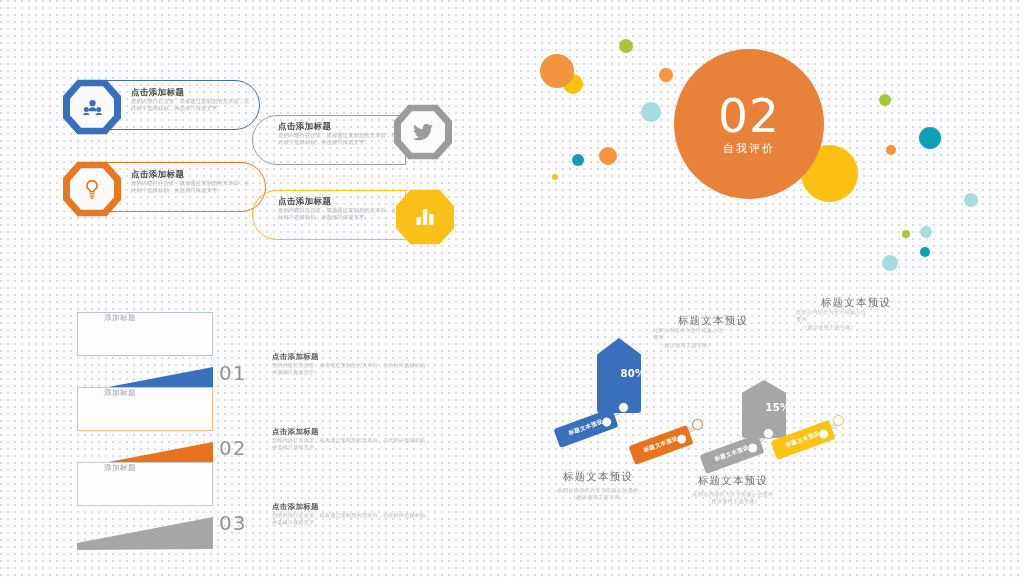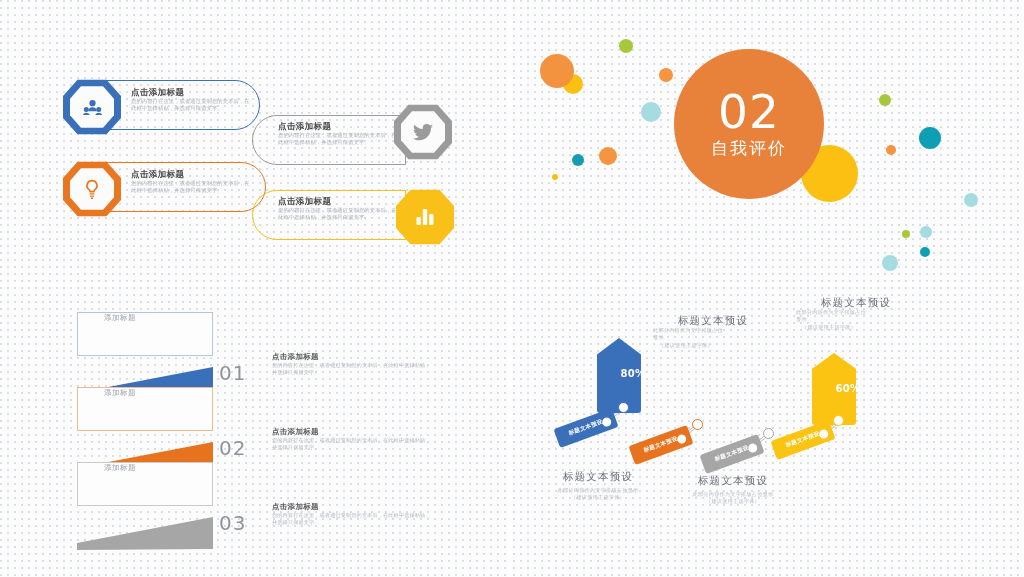--- a/index.html
+++ b/index.html
@@ -60,21 +60,21 @@
   }
   .txtblock{position:absolute;}
 
   
   .dot{position:absolute;border-radius:50%;}
   .bigcircle{
     position:absolute;border-radius:50%;
     display:flex;flex-direction:column;align-items:center;justify-content:center;
   }
   .bc-num{font-size:47px;color:#fff;font-weight:400;line-height:46px;letter-spacing:1px;}
-  .bc-label{font-size:17px;color:#fff;letter-spacing:2px;margin-top:2px;}
+  .bc-label{font-size:11px;color:#fff;letter-spacing:2px;margin-top:2px;}
 
   
   .row{position:absolute;}
   .rect{
     position:absolute;width:134px;height:42px;
     border:1px solid #bcc4d2;background:#fdfdfe;
     display:flex;
   }
   .rect span{font-size:7.5px;color:#9aa0a9;margin-left:26px;letter-spacing:.5px;}
   .wedge{position:absolute;}
@@ -314,30 +314,30 @@
       <span>标题文本预设</span>
       <div class="hole"></div>
     </div>
 
     <div class="knob" style="left:179px;top:132px;color:#e8731f;"></div>
     <div class="tag" style="left:117px;top:148px;background:#e8731f;">
       <span>标题文本预设</span>
       <div class="hole"></div>
     </div>
 
+    <div class="arrow" style="left:229px;top:93px;height:58px;">
+      <div class="body" style="background:#a6a6a6;"></div>
+      <div class="pct" style="top:22px;">15%</div>
+    </div>
     <div class="knob" style="left:250px;top:141px;color:#a6a6a6;"></div>
     <div class="tag" style="left:188px;top:157px;background:#a6a6a6;">
       <span>标题文本预设</span>
       <div class="hole"></div>
     </div>
 
-    <div class="arrow" style="left:299px;top:66px;height:72px;">
-      <div class="body" style="background:#fbc412;"></div>
-      <div class="pct" style="top:30px;">60%</div>
-    </div>
     <div class="knob" style="left:320px;top:128px;color:#fbc412;"></div>
     <div class="tag" style="left:259px;top:143px;background:#fbc412;">
       <span>标题文本预设</span>
       <div class="hole"></div>
     </div>
 
     <div class="cap cap-c" style="left:10px;top:182px;width:150px;">
       <div class="cap-title">标题文本预设</div>
       <div class="cap-body" style="margin-top:4px;">此部分内容作为文字排版占位显示</div>
       <div class="cap-body">（建议使用主题字体）</div>

